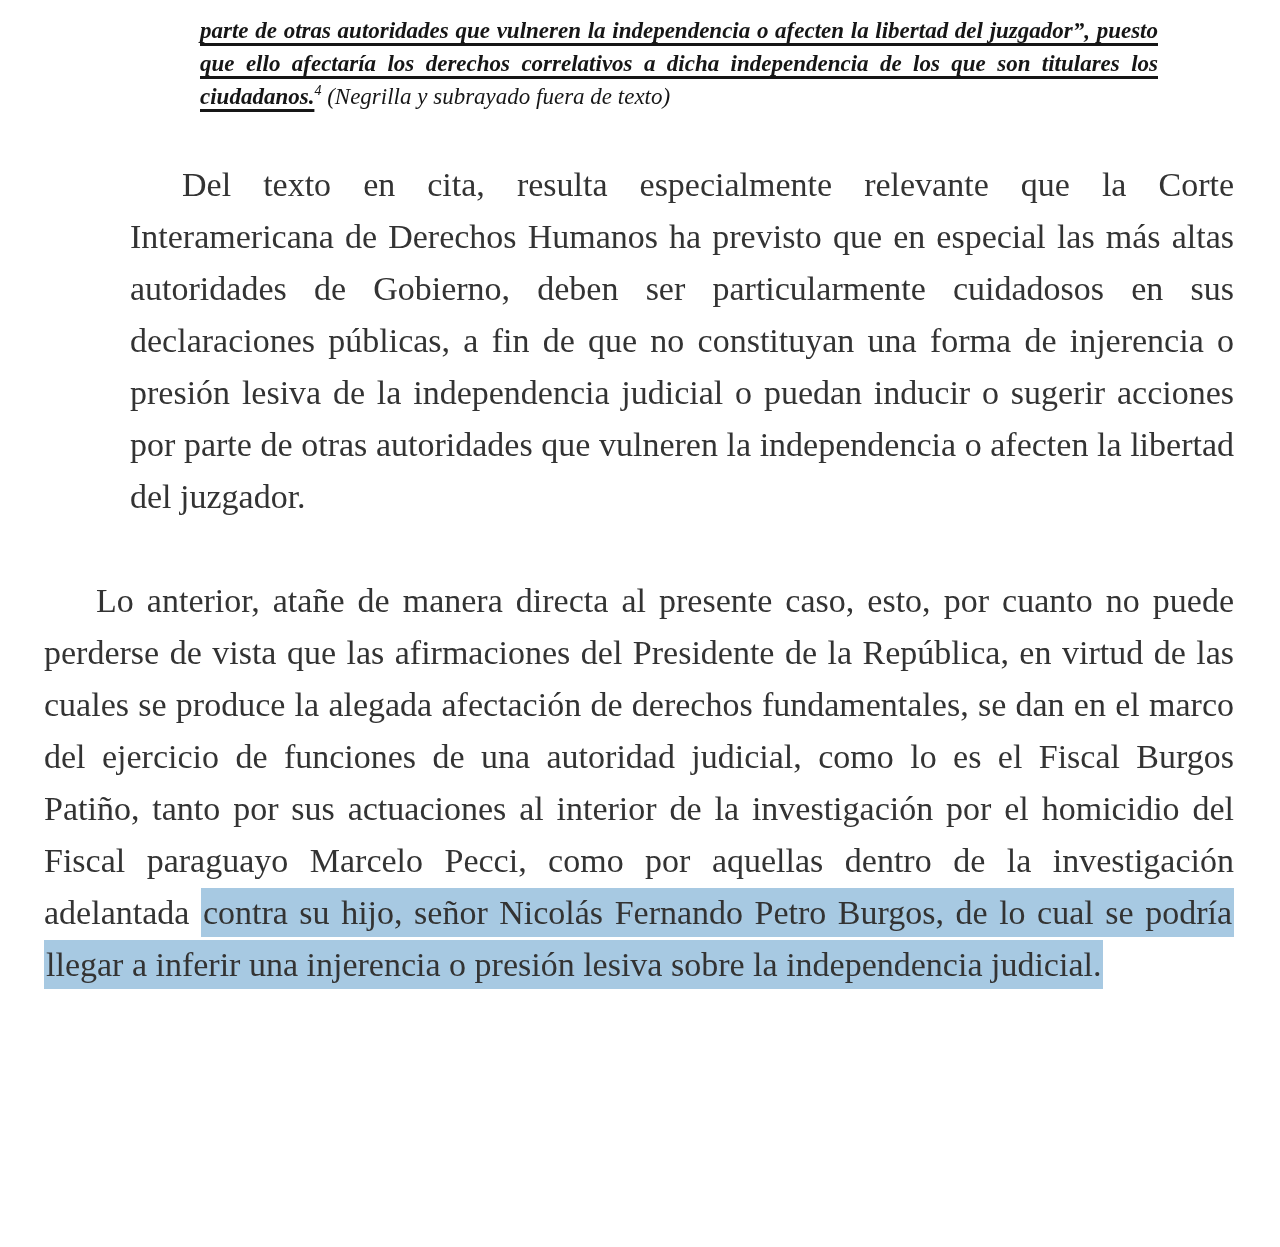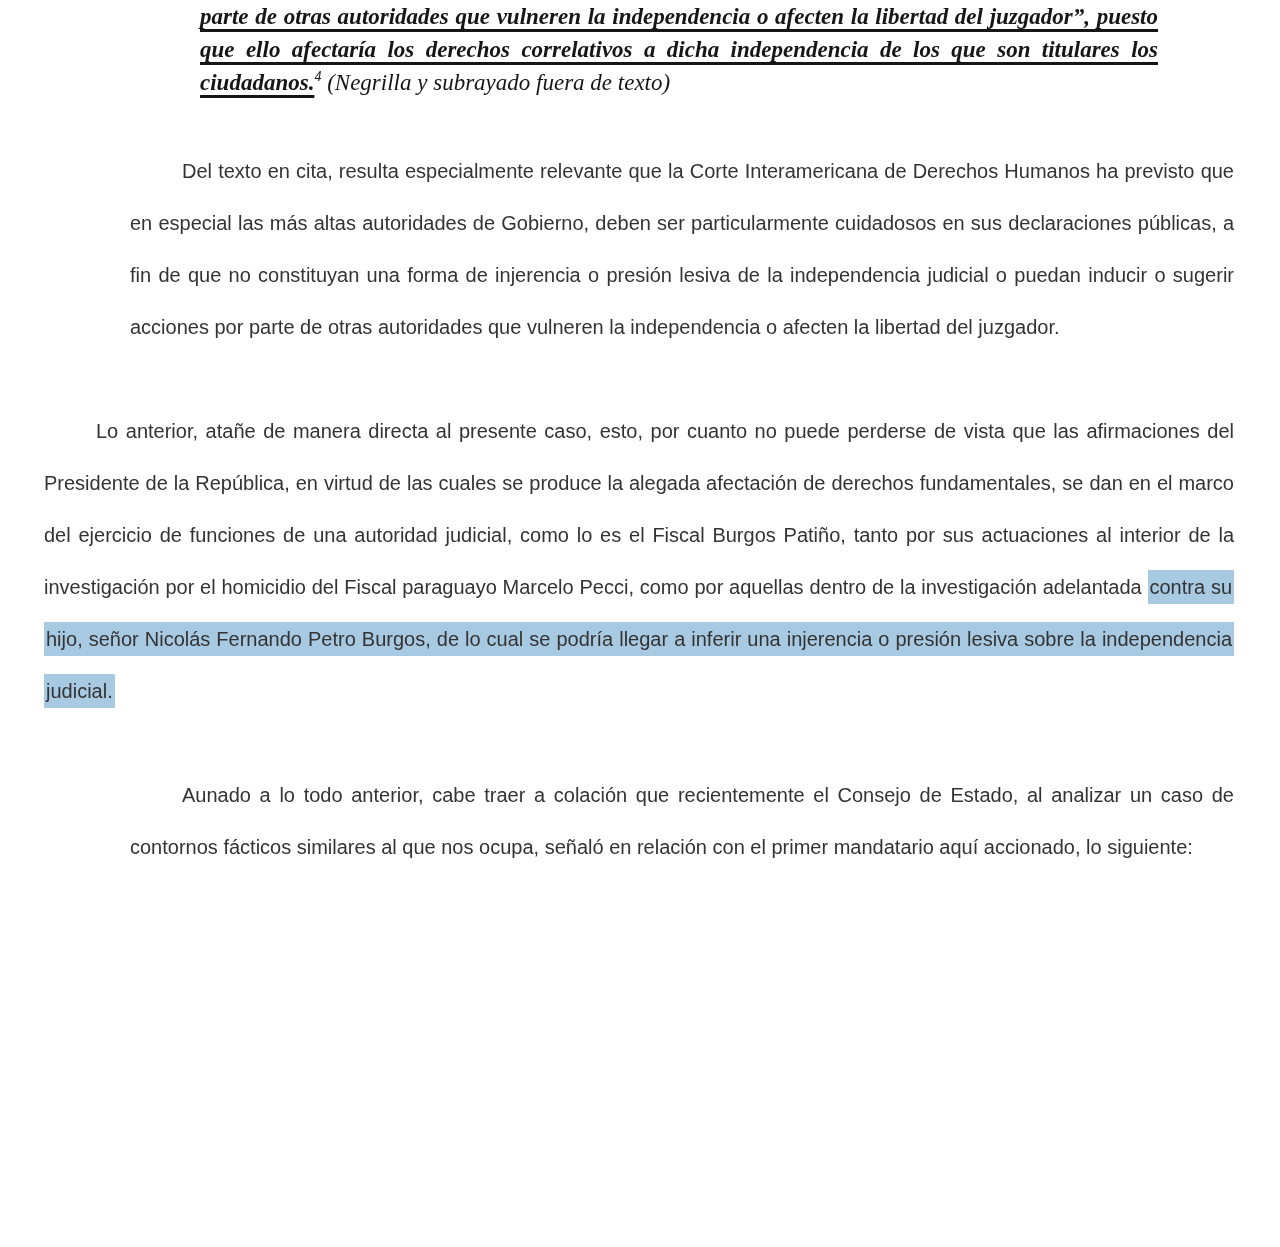--- a/index.html
+++ b/index.html
@@ -8,20 +8,21 @@
     background: #ffffff;
   }
   body {
     width: 1280px;
     height: 1247px;
     overflow: hidden;
     font-family: "Liberation Sans", sans-serif;
     color: #333333;
   }
   .page {
+    padding-top: 14px;
   }
   
   .quote {
     margin: 0 0 0 200px;
     width: 958px;
     font-family: "Liberation Serif", serif;
     font-style: italic;
     font-size: 23px;
     line-height: 33px;
     text-align: justify;
@@ -37,25 +38,26 @@
     font-size: 14px;
     vertical-align: super;
     line-height: 0;
   }
   .quote-note {
     font-weight: normal;
   }
   
   .para {
     margin: 0 46px 0 130px;      
-    font-size: 20px;
+    font-size: 34px;
     line-height: 52px;
     text-align: justify;
     text-indent: 52px;
     color: #333333;
+    font-family: Liberation Serif, serif;
   }
   .para-1 { margin-top: 46px; }
   .para-2 { margin-top: 52px; margin-left: 44px; }
   .para-3 { margin-top: 52px; }
   mark.hl {
     background: #a7c9e2;
     color: inherit;
     padding: 6px 2px;
     box-decoration-break: clone;
     -webkit-box-decoration-break: clone;
@@ -65,15 +67,14 @@
 <body>
 
 <div class="page">
 
   <blockquote class="quote"><span class="quote-em">parte de otras autoridades que vulneren la independencia o afecten la libertad del juzgador”, puesto que ello afectaría los derechos correlativos a dicha independencia de los que son titulares los ciudadanos.</span><sup class="fn-sup">4</sup><span class="quote-note"> (Negrilla y subrayado fuera de texto)</span></blockquote>
 
   <p class="para para-1">Del texto en cita, resulta especialmente relevante que la Corte Interamericana de Derechos Humanos ha previsto que en especial las más altas autoridades de Gobierno, deben ser particularmente cuidadosos en sus declaraciones públicas, a fin de que no constituyan una forma de injerencia o presión lesiva de la independencia judicial o puedan inducir o sugerir acciones por parte de otras autoridades que vulneren la independencia o afecten la libertad del juzgador.</p>
 
   <p class="para para-2"><span>Lo anterior, atañe de manera directa al presente caso, esto, por cuanto no puede perderse de vista que las afirmaciones del Presidente de la República, en virtud de las cuales se produce la alegada afectación de derechos fundamentales, se dan en el marco del ejercicio de funciones de una autoridad judicial, como lo es el Fiscal Burgos Patiño, tanto por sus actuaciones al interior de la investigación por el homicidio del Fiscal paraguayo Marcelo Pecci, como por aquellas dentro de la investigación adelantada </span><mark class="hl">contra su hijo, señor Nicolás Fernando Petro Burgos, de lo cual se podría llegar a inferir una injerencia o presión lesiva sobre la independencia judicial.</mark></p>
 
-  <p class="para para-3">Aunado a lo todo anterior, cabe traer a colación que recientemente el Consejo de Estado, al analizar un caso de contornos fácticos similares al que nos ocupa, señaló en relación con el primer mandatario aquí accionado, lo siguiente:</p>
 
 </div>
 
 </body></html>

